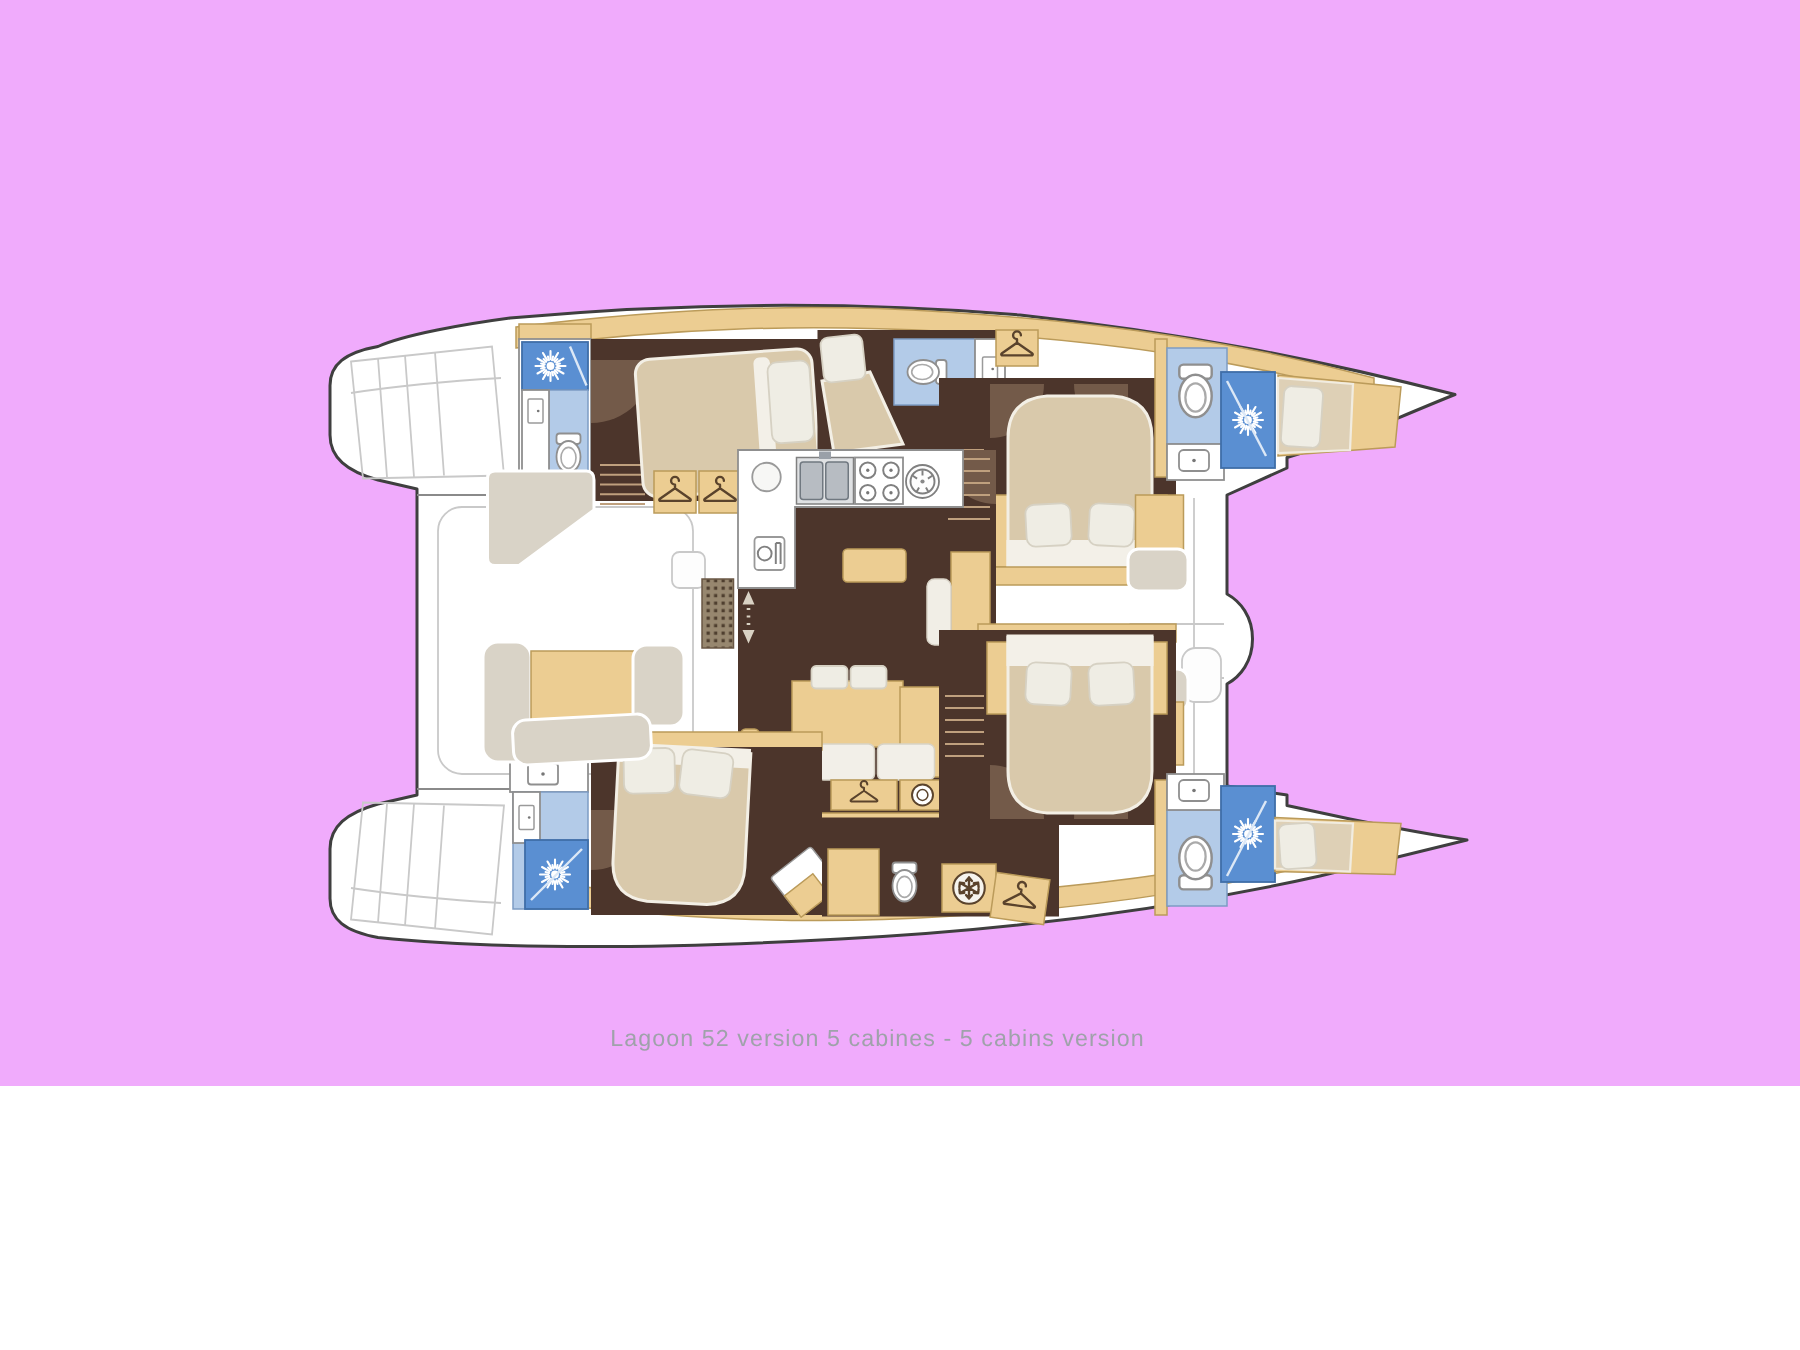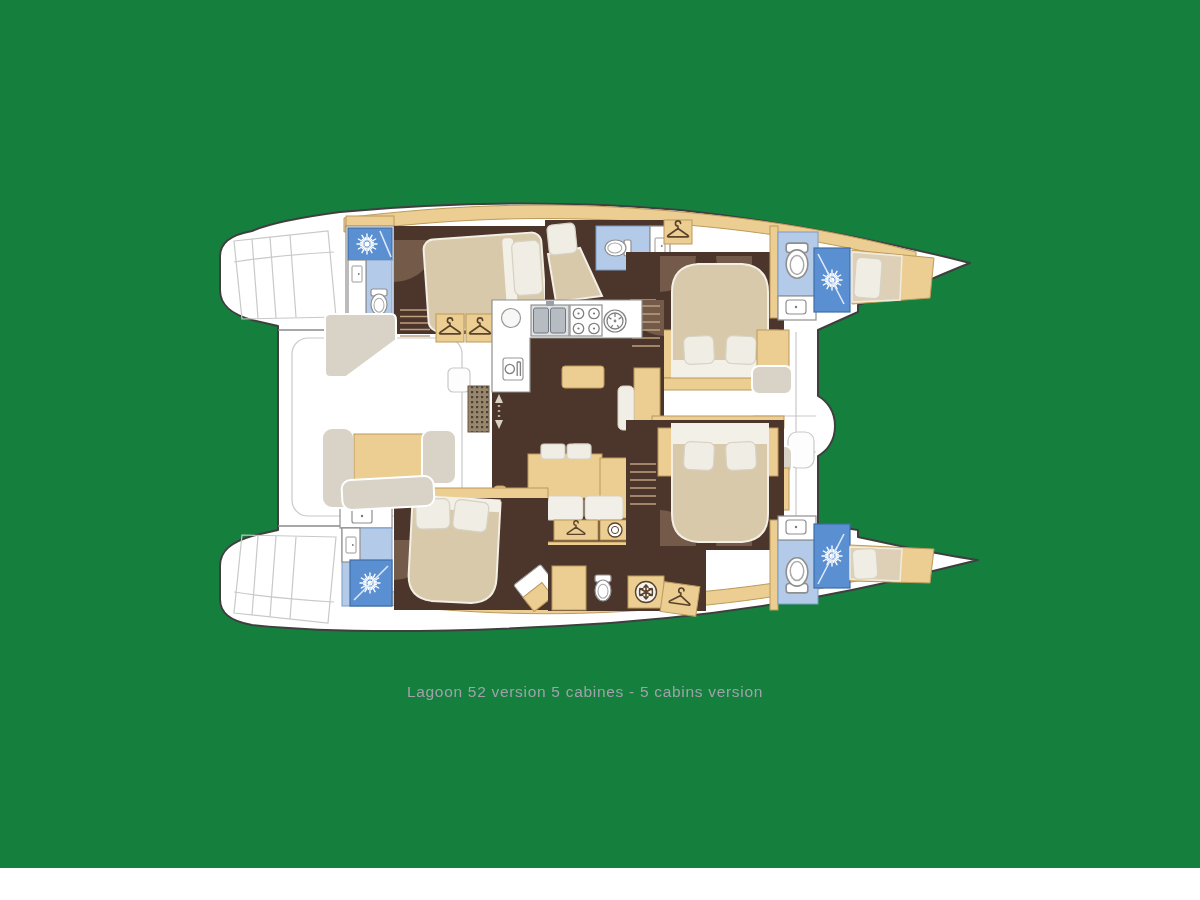--- a/index.html
+++ b/index.html
@@ -1,16 +1,16 @@
 <!DOCTYPE html>
 <html style="--outline: #3f3f3f; --faint: #c9c9c9; --floor: #4c352b; --floor_light: #9a8068; --tan: #eccd92; --tan_border: #bb9b5a; --bed: #d9c9ab; --pillow: #efede4; --pillow_border: #d6d1c3; --taupe: #d9d3c7; --blue_light: #b3cbe8; --blue_dark: #5a8fd2; --steel: #b7bcc2; --counter_border: #8f8f8f; --icon_dark: #5a432c; --text: #9fa2aa;"><head>
 <meta charset="utf-8">
 <style>
   html,body{margin:0;padding:0;background:#fff;}
-  .stage{position:relative;width:1200px;height:868px;background:#15803d;overflow:hidden;}
+  .stage{position:relative;width:1200px;height:724px;background:#f0abfc;overflow:hidden;}
   svg{display:block}
   .ol{fill:#ffffff;stroke:var(--outline);stroke-width:2;stroke-linejoin:round;}
   .faint{fill:none;stroke:var(--faint);stroke-width:1.2;}
   .faintf{fill:#fdfdfd;stroke:var(--faint);stroke-width:1.2;}
   .deckline{fill:none;stroke:#8a8a8a;stroke-width:1.4;}
   .floor{fill:var(--floor);}
   .fan{fill:var(--floor_light);opacity:.5;}
   .tan{fill:var(--tan);stroke:var(--tan_border);stroke-width:1;}
   .bed{fill:var(--bed);stroke:#f3efe5;stroke-width:2;}
   .sheet{fill:#f3f0e8;stroke:none;}

